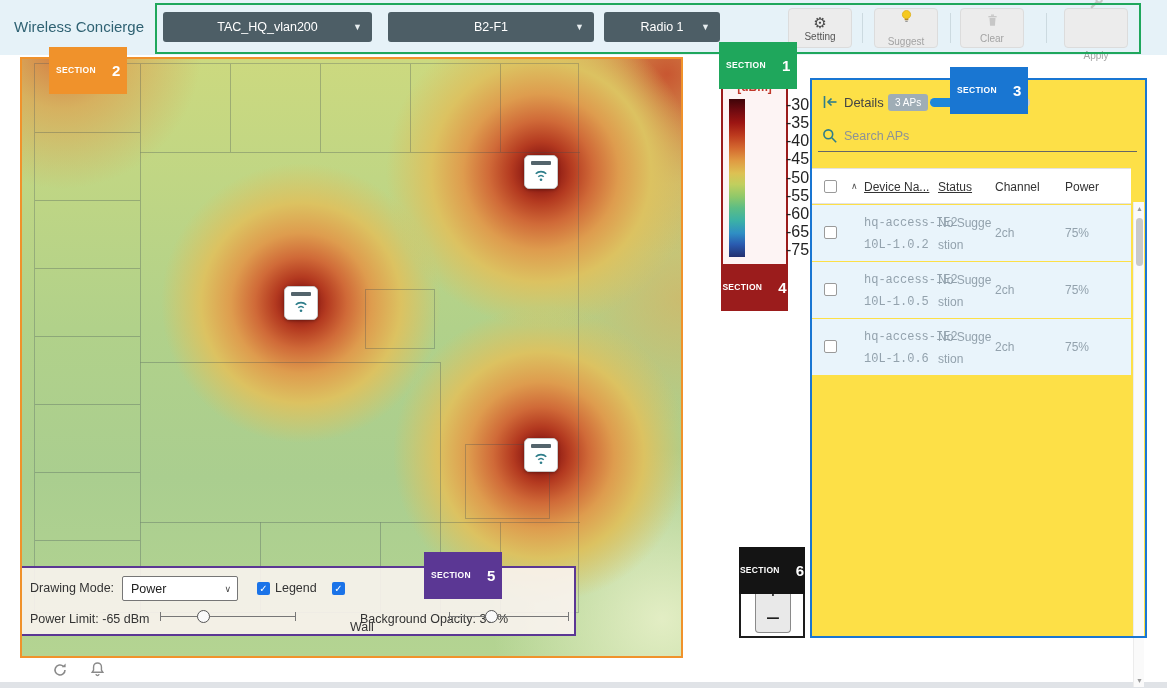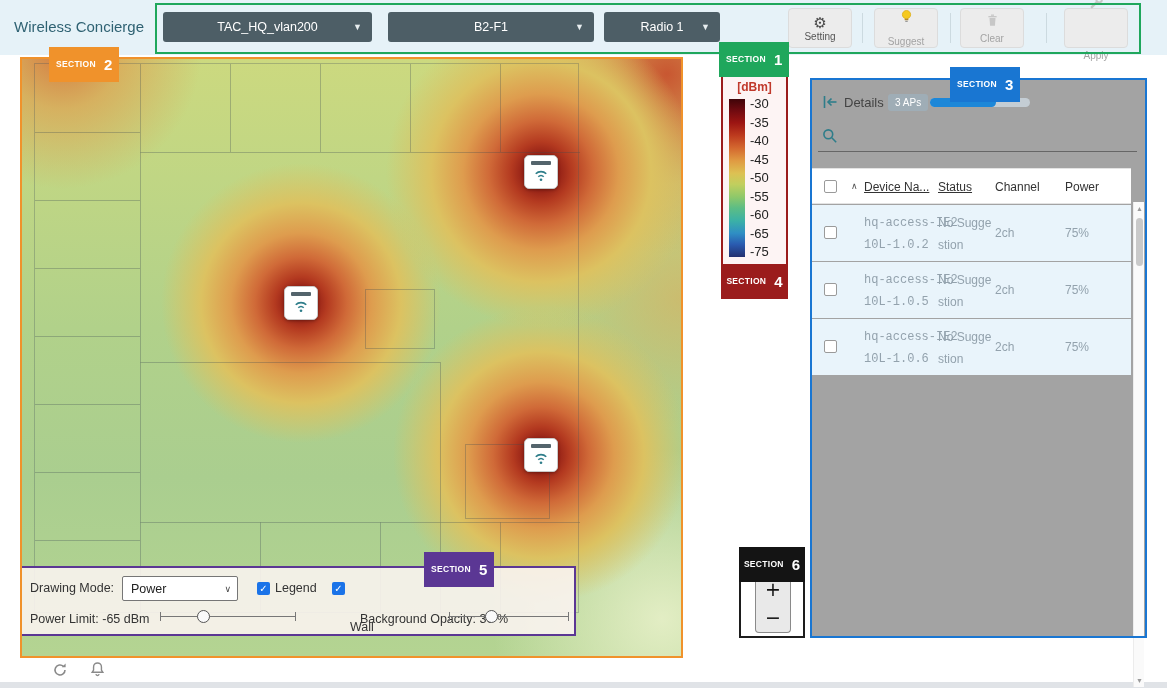--- a/index.html
+++ b/index.html
@@ -14,22 +14,22 @@
 
   .sec-box { position:absolute; border:2px solid; background:transparent; z-index:10; pointer-events:none; }
   .sec1 { left:155px; top:3px;  width:986px; height:51px; border-color:#1fa75c; }
   .sec2 { left:20px;  top:57px; width:663px; height:601px; border-color:#f0922b; }
   .sec3 { left:810px; top:78px; width:337px; height:560px; border-color:#1976d2; }
   .sec4 { left:721px; top:75px; width:67px;  height:213px; border-color:#9b1c1c; background:#fdf4f4; }
   .sec5 { left:20px;  top:566px; width:556px; height:70px; border-color:#5b3794; background:rgba(249,243,240,0.9); }
   .sec6 { left:739px; top:548px; width:66px; height:90px; border-color:#1d1d1d; }
 
   
-  .badge { position:absolute; z-index:40; display:flex; align-items:center; gap:8px;
-           padding:10px 7px; color:#fff; line-height:1; }
+  .badge { position:absolute; z-index:40; display:flex; align-items:center; gap:16px;
+           padding:16px 7px; color:#fff; line-height:1; }
   .badge .bl { font-size:8.5px; font-weight:bold; letter-spacing:.3px; }
   .badge .bn { font-size:15px; font-weight:bold; }
   .b1 { left:719px; top:42px;  background:#1fa75c; }
   .b2 { left:49px;  top:47px;  background:#f0922b; }
   .b3 { left:950px; top:67px;  background:#1976d2; }
   .b4 { left:721px; top:264px; background:#9b1c1c; width:67px; justify-content:center; }
   .b5 { left:424px; top:552px; background:#5b3794; }
   .b6 { left:739px; top:547px; background:#141414; width:66px; justify-content:center; }
 
   
@@ -72,25 +72,25 @@
         box-shadow:0 1px 3px rgba(0,0,0,.3); display:flex; flex-direction:column; align-items:center; cursor:pointer; z-index:5; }
   .ap-bar { width:20px; height:4px; background:#54646c; border-radius:1px; margin-top:5px; }
   .ap svg { margin-top:2px; }
 
   
   .legend-title { position:absolute; left:721px; top:80px; width:67px; text-align:center;
                   font-size:12px; font-weight:bold; color:#c0392b; z-index:11; }
   .colorbar { position:absolute; left:729px; top:99px; width:16px; height:158px; z-index:11;
     background:linear-gradient(180deg,#3f0408 0%,#6e0a10 7%,#9c1512 15%,#bd3a1e 23%,#d4682f 31%,#e09a42 39%,
       #ddc153 47%,#c1cf5e 54%,#8ec86a 62%,#5cbd85 69%,#3bb1a6 77%,#2f8ec4 85%,#2a5bb0 92%,#23306f 100%); }
-  .cb-ticks { position:absolute; left:750px; top:96px; height:163px; display:flex; flex-direction:column;
-              justify-content:space-between; font-size:13px; color:#222; z-index:11; }
-
-  
-  .panel { position:absolute; left:812px; top:80px; width:333px; height:556px; background:#a3a3a3; z-index:9; }
+  .cb-ticks { position:absolute; left:786px; top:96px; height:163px; display:flex; flex-direction:column;
+              justify-content:space-between; font-size:16px; color:#222; z-index:11; }
+
+  
+  .panel { position:absolute; left:812px; top:80px; width:333px; height:556px; background:#fde047; z-index:9; }
   .back-ic { position:absolute; left:10px; top:14px; }
   .details-title { position:absolute; left:32px; top:15px; font-size:13px; color:#444; }
   .ap-badge { position:absolute; left:76px; top:14px; background:#9fadb6; color:#fff; font-size:10px;
               padding:3px 7px; border-radius:3px; }
   .progress { position:absolute; left:118px; top:18px; width:100px; height:9px; background:#c4cdd4; border-radius:5px; cursor:pointer; }
   .progress .fill { position:absolute; left:0; top:0; height:9px; width:66%; background:#1d87d8; border-radius:5px; }
   .search-ic { position:absolute; left:10px; top:48px; }
   .search-input { position:absolute; left:32px; top:46px; width:260px; height:20px; border:none; background:transparent;
                   outline:none; font-size:12.5px; color:#333; font-family:"Liberation Sans", sans-serif; }
   .search-input::placeholder { color:#8d9297; }
@@ -278,20 +278,21 @@
   <div class="progress">
     <div class="fill"></div>
   </div>
 
   <span class="search-ic">
     <svg width="16" height="16" viewBox="0 0 16 16">
         <circle cx="6.3" cy="6.3" r="4.4" fill="none" stroke="#2e7d8a" stroke-width="1.6"></circle>
         <line x1="9.8" y1="9.8" x2="14.2" y2="14.2" stroke="#2e7d8a" stroke-width="1.6"></line>
       </svg>
   </span>
+  <input class="search-input" type="text" placeholder="Search APs" style="">
   <div class="search-line"></div>
 
   <div class="thead">
     <span class="chk-empty" style="left:12px;top:11px;"></span>
     <span class="sort-ic">∧</span>
     <span class="th u" style="left:52px;">Device Na...</span>
     <span class="th u" style="left:126px;">Status</span>
     <span class="th" style="left:183px;">Channel</span>
     <span class="th" style="left:253px;">Power</span>
   </div>

